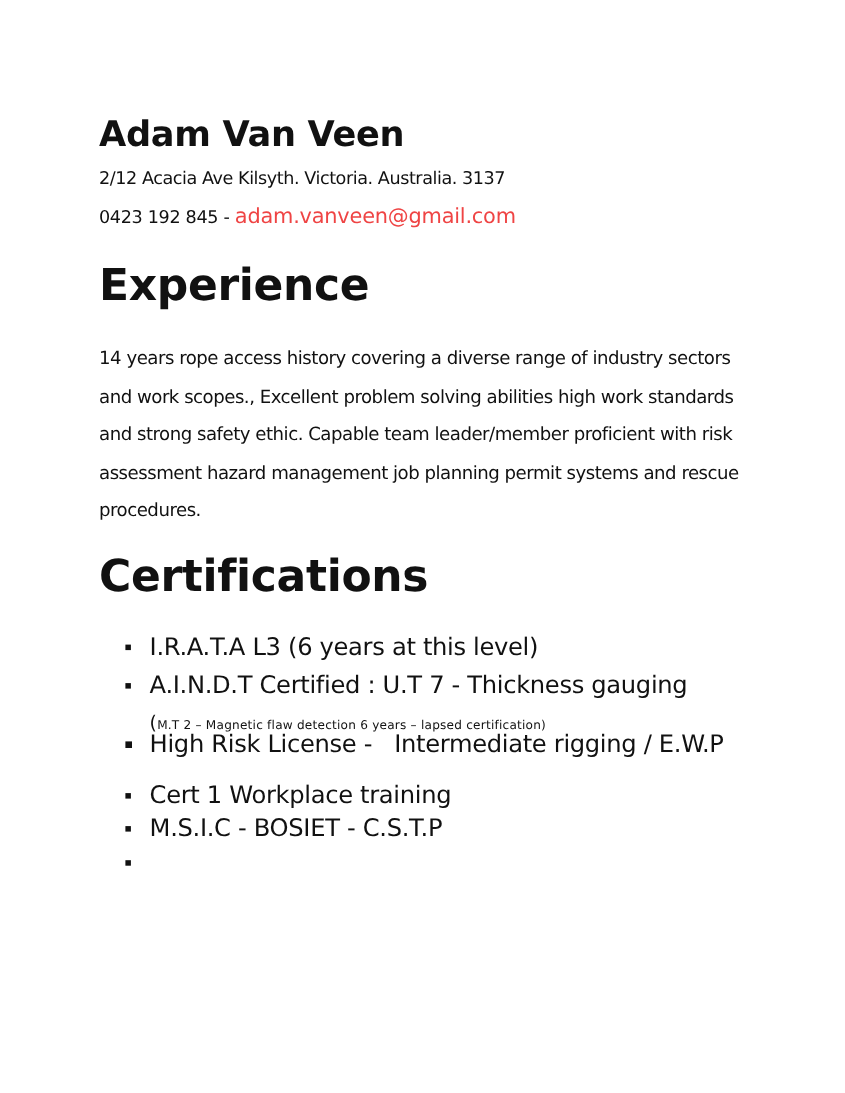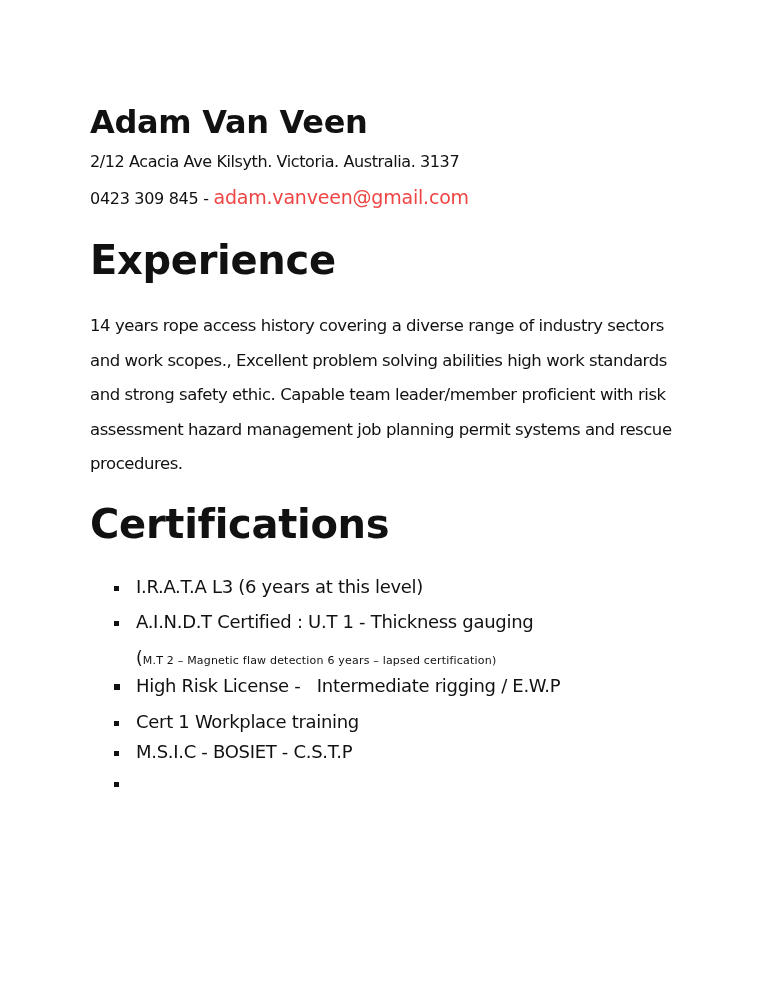--- a/index.html
+++ b/index.html
@@ -29,56 +29,56 @@
       position: absolute; left: 90px; margin: 0; font-size: 40px; font-weight: bold;
       letter-spacing: -0.3px; line-height: 44px;
     }
     .h-exp { top: 238px; }
     .h-cert { top: 502px; }
     .para {
       position: absolute; left: 90px; top: 309px; width: 600px;
       font-size: 16.5px; line-height: 34.5px; letter-spacing: -0.45px; margin: 0;
     }
     .certs { position: absolute; left: 90px; top: 544px; width: 640px; margin: 0; padding: 0; list-style: none; }
-    .certs li { position: relative; padding-left: 46px; font-size: 18px; letter-spacing: -0.3px; }
+    .certs li { position: relative; padding-left: 46px; font-size: 22px; letter-spacing: -0.3px; }
     .certs li .bullet {
       position: absolute; left: 24px; width: 5px; height: 5px; background: #111;
     }
     .sub {
       position: absolute; left: 136px; top: 648px; font-size: 11px; letter-spacing: 0.2px;
     }
     .sub .paren { font-size: 17px; }
   </style>
 </head>
 <body>
 
 <div class="page">
   <h1 class="name">Adam Van Veen</h1>
   <div class="addr">2/12 Acacia Ave Kilsyth. Victoria. Australia. 3137</div>
   <div class="contact">
-    <span>0423 309 845</span>
+    <span>0423 192 845</span>
     <span>-</span>
     <a class="email">adam.vanveen@gmail.com</a>
   </div>
 
   <h2 class="h2 h-exp">Experience</h2>
   <p class="para">14 years rope access history covering a diverse range of industry sectors and work scopes., Excellent problem solving abilities high work standards and strong safety ethic. Capable team leader/member proficient with risk assessment hazard management job planning permit systems and rescue procedures.</p>
 
   <h2 class="h2 h-cert">Certifications</h2>
 
   <ul class="certs">
     <li style="position:absolute; top:32px; width:600px;">
       <span class="bullet" style="top:10px;"></span>
       <span>I.R.A.T.A L3 (6 years at this level)</span>
     </li>
     <li style="position:absolute; top:67px; width:600px;">
       <span class="bullet" style="top:10px;"></span>
-      <span>A.I.N.D.T Certified : U.T 1 - Thickness gauging</span>
+      <span>A.I.N.D.T Certified : U.T 7 - Thickness gauging</span>
     </li>
-    <li style="position:absolute; top:131px; width:600px;">
+    <li style="position:absolute; top:121px; width:600px;">
       <span class="bullet" style="top:9px; width:6px; height:6px;"></span>
       <span style="white-space:pre;">High Risk License -   Intermediate rigging / E.W.P</span>
     </li>
     <li style="position:absolute; top:167px; width:600px;">
       <span class="bullet" style="top:10px;"></span>
       <span>Cert 1 Workplace training</span>
     </li>
     <li style="position:absolute; top:197px; width:600px;">
       <span class="bullet" style="top:10px;"></span>
       <span>M.S.I.C - BOSIET - C.S.T.P</span>

